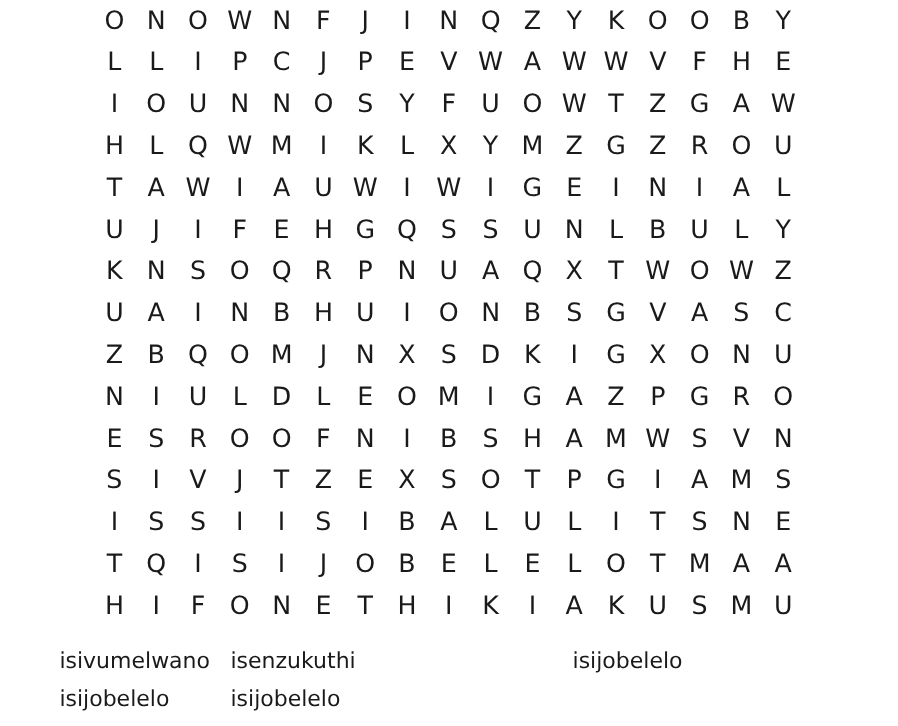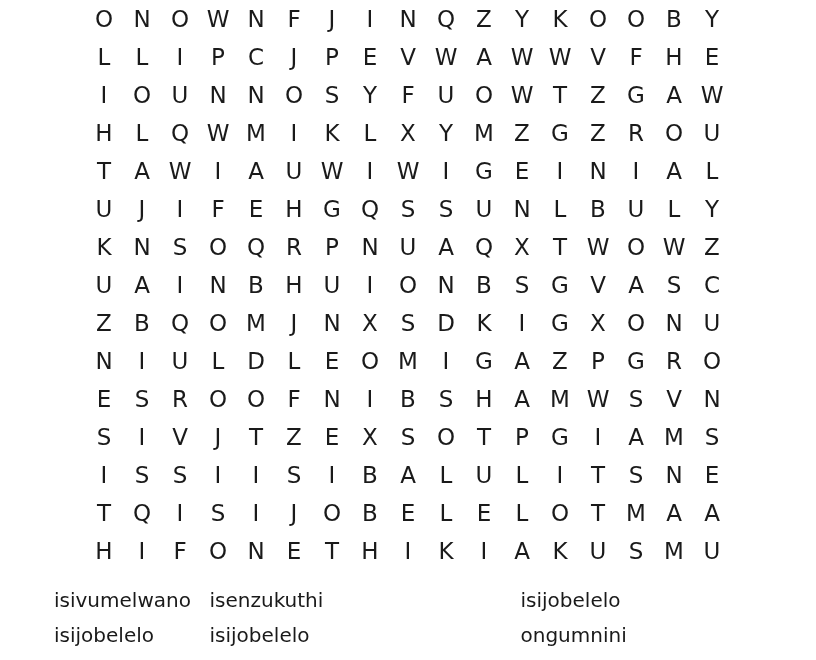--- a/index.html
+++ b/index.html
@@ -364,17 +364,16 @@
       <span class="word">isijobelelo</span>
     </div>
     <div class="wordcol c2">
       <span class="word">isenzukuthi</span>
       <span class="word">isijobelelo</span>
     </div>
     <div class="wordcol c3">
     </div>
     <div class="wordcol c4">
       <span class="word">isijobelelo</span>
-      <span class="word">ongumnini</span>
     </div>
   </div>
 
 </div>
 
 </body></html>

